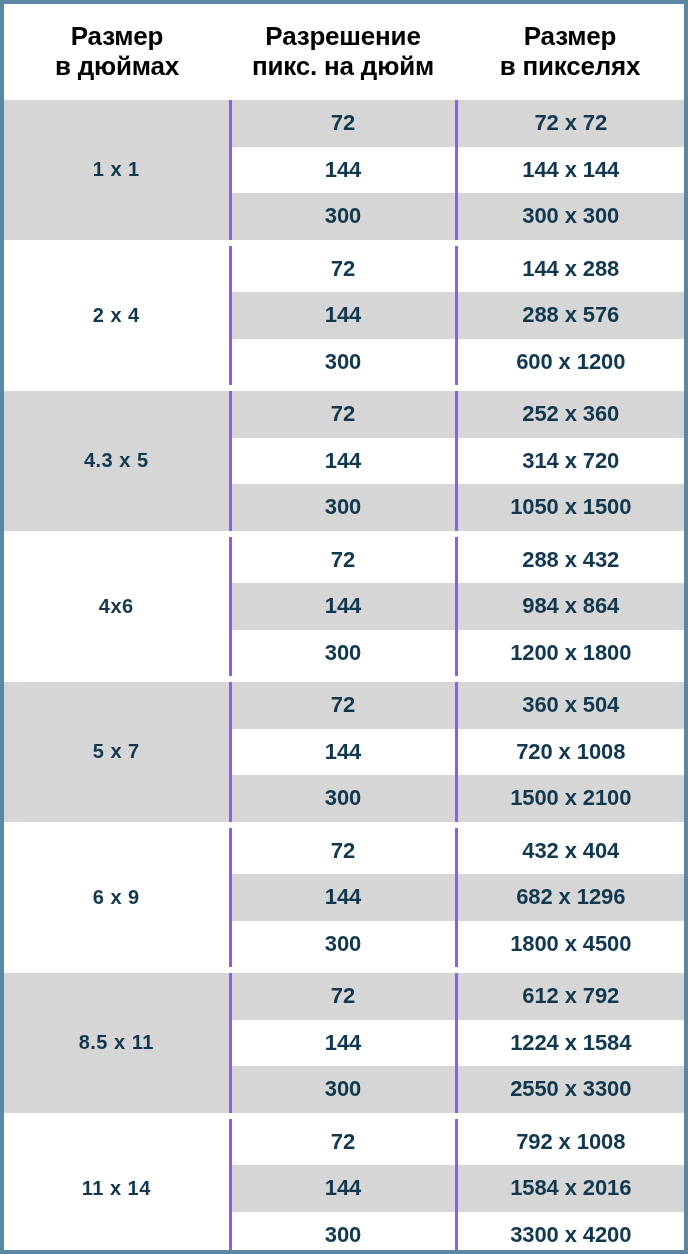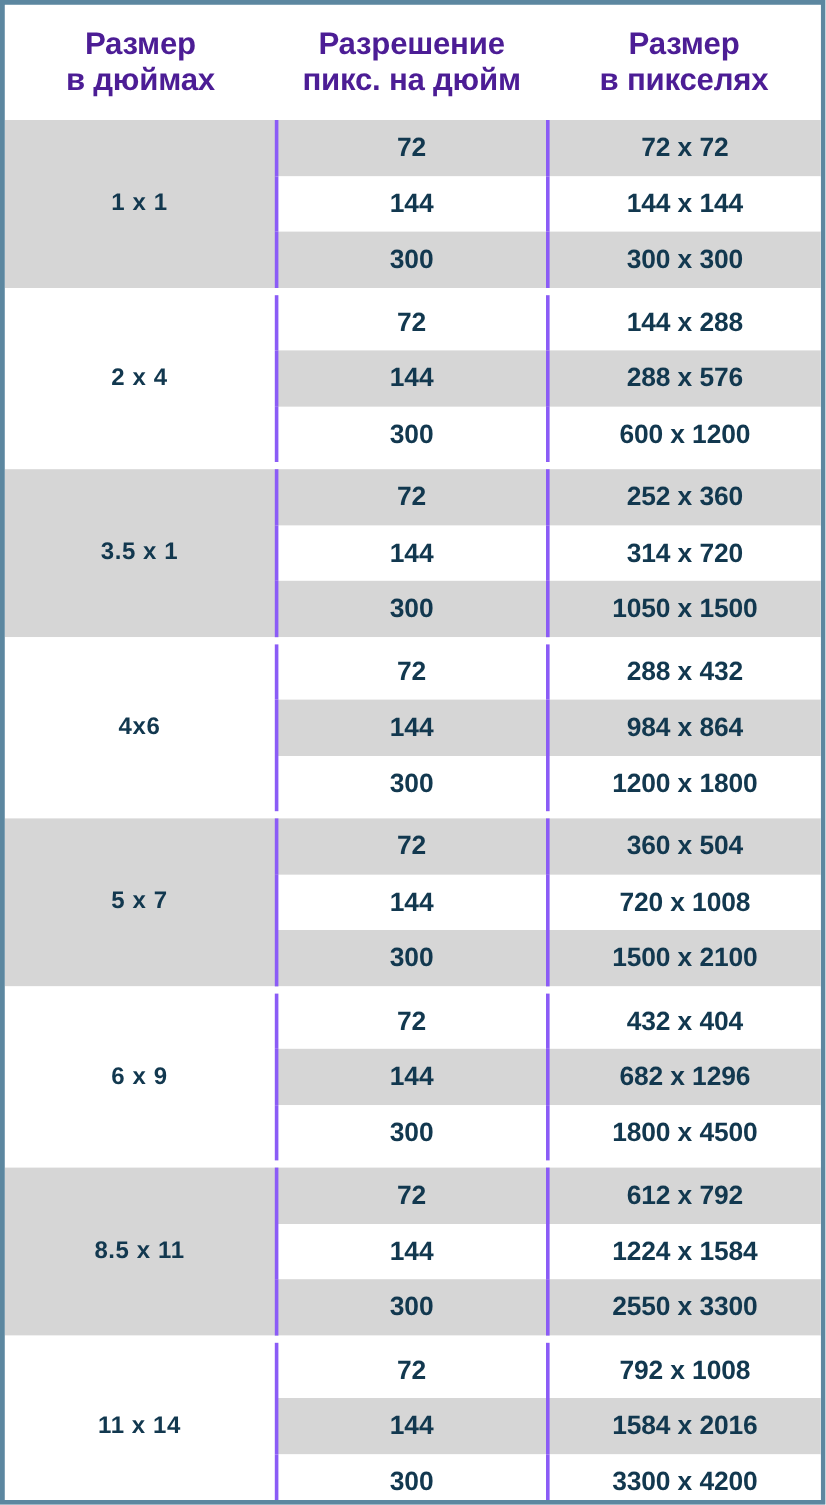--- a/index.html
+++ b/index.html
@@ -29,21 +29,21 @@
     width: 100%;
     border-collapse: collapse;
     table-layout: fixed;
   }
   table.size-table col.c-inches  { width: 226px; }
   table.size-table col.c-dpi     { width: 226px; }
   table.size-table col.c-pixels  { width: 228px; }
 
   thead th {
     background: #ffffff;
-    color: #4c1d95;
+    color: #000000;
     font-size: 26px;
     font-weight: bold;
     line-height: 1.16;
     text-align: center;
     vertical-align: middle;
     padding: 14px 4px 16px 4px;
     height: 96px;
     box-sizing: border-box;
     border: 0;
     letter-spacing: -0.2px;
@@ -130,21 +130,21 @@
             <td class="gap-l sh-gray">288 x 576</td>
           </tr>
           <tr class="row">
             <td class="gap-l sh-white">300</td>
             <td class="gap-l sh-white">600 x 1200</td>
           </tr>
           <tr class="group-gap">
             <td colspan="3"></td>
           </tr>
           <tr class="row">
-            <td rowspan="3" class="label-cell first-col sh-gray">3.5 x 1</td>
+            <td rowspan="3" class="label-cell first-col sh-gray">4.3 x 5</td>
             <td class="gap-l sh-gray">72</td>
             <td class="gap-l sh-gray">252 x 360</td>
           </tr>
           <tr class="row">
             <td class="gap-l sh-white">144</td>
             <td class="gap-l sh-white">314 x 720</td>
           </tr>
           <tr class="row">
             <td class="gap-l sh-gray">300</td>
             <td class="gap-l sh-gray">1050 x 1500</td>

